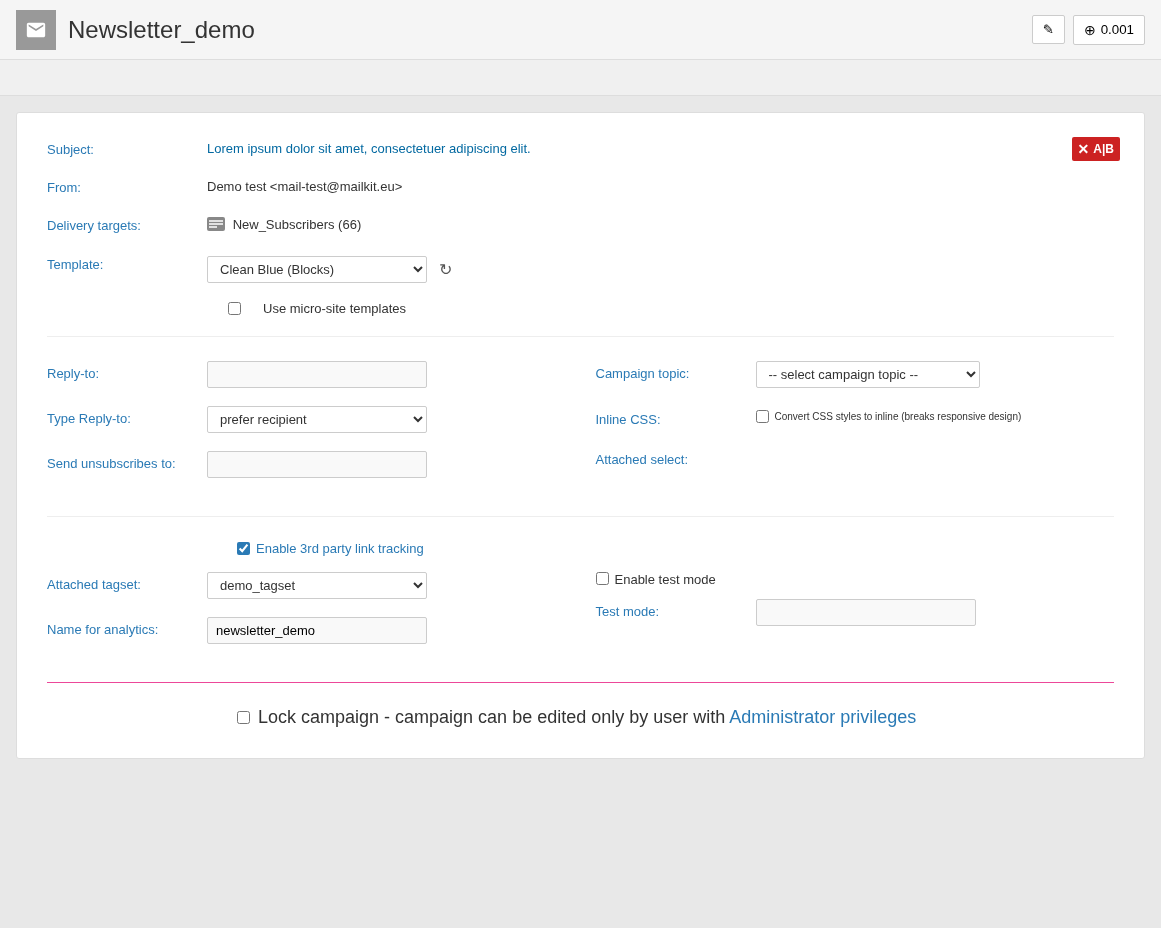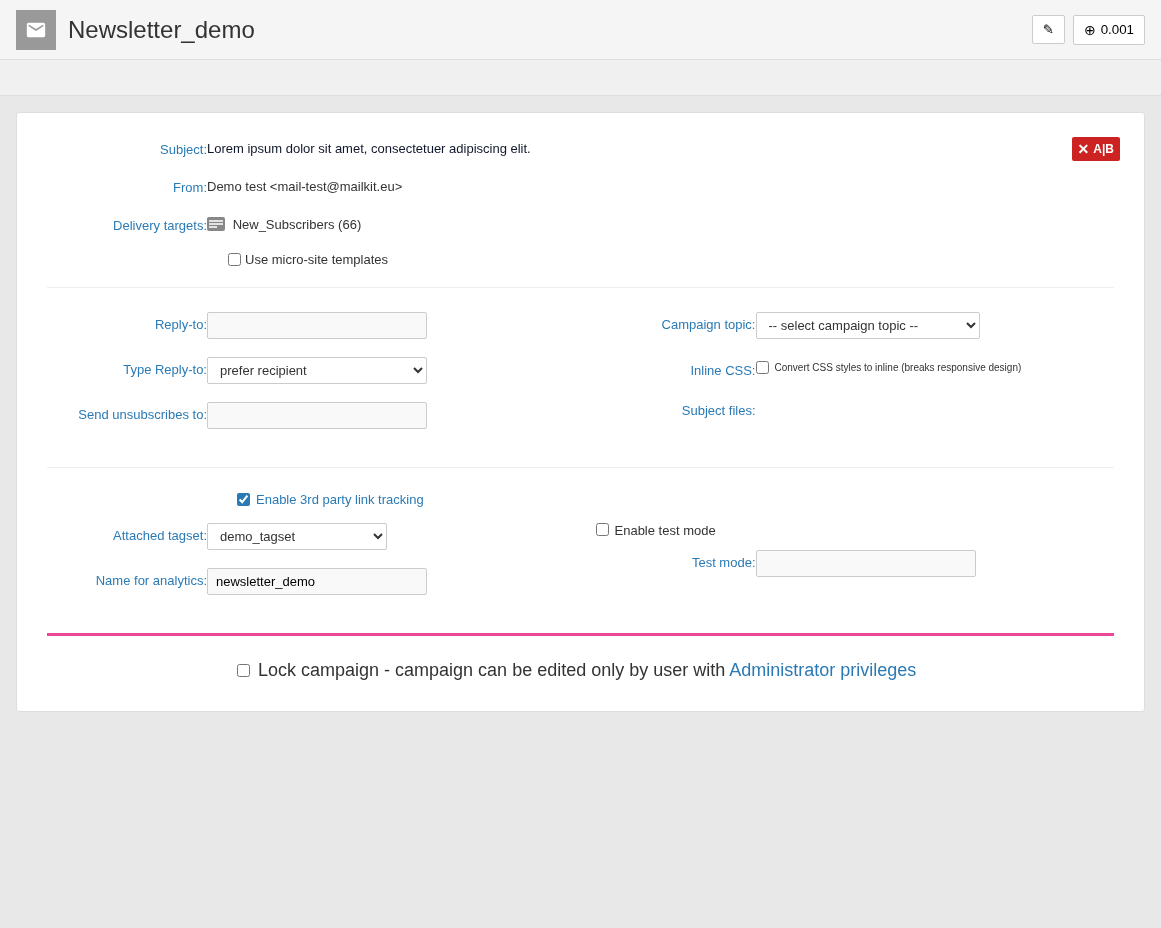--- a/index.html
+++ b/index.html
@@ -84,29 +84,28 @@
       display: flex;
       align-items: flex-start;
       margin-bottom: 18px;
     }
     .form-label {
       width: 160px;
       flex-shrink: 0;
       padding-top: 5px;
       color: #2a7ab5;
       font-size: 13px;
-      text-align: right;
     }
     .form-value {
       flex: 1;
       padding-top: 4px;
       color: #333;
     }
     .form-value.orange {
-      color: #0f172a;
+      color: #0369a1;
     }
 
     
     .ab-icon {
       position: absolute;
       right: 24px;
       top: 24px;
       background: #cc2222;
       color: white;
       font-weight: bold;
@@ -147,21 +146,21 @@
       border: none;
       cursor: pointer;
       font-size: 16px;
       color: #555;
       padding: 2px 4px;
     }
 
     .checkbox-row {
       display: flex;
       align-items: center;
-      gap: 4px;
+      gap: 22px;
       margin-left: 160px;
       margin-top: 8px;
       padding-left: 21px;
     }
     .checkbox-row label {
       font-size: 13px;
       color: #333;
     }
 
     
@@ -221,21 +220,21 @@
     }
     .inline-checkbox-row label {
       font-size: 10px;
       color: #333;
       line-height: 1.4;
     }
 
     
     .tracking-section {
       padding-bottom: 20px;
-      border-bottom: 3px solid #ec4899;
+      border-bottom: 1px solid #ec4899;
       margin-bottom: 24px;
     }
 
     .tracking-enable-row {
       display: flex;
       margin-left: 190px;
       margin-bottom: 16px;
       align-items: center;
       gap: 6px;
     }
@@ -257,21 +256,21 @@
     .test-mode-row label {
       font-size: 13px;
       color: #333;
     }
     .test-mode-input {
       width: 220px;
     }
 
     
     .tracking-tagset-select {
-      width: 180px;
+      width: 220px;
     }
     .analytics-input {
       width: 220px;
     }
 
     
     .lock-section {
       display: flex;
       align-items: center;
       gap: 8px;
@@ -337,20 +336,31 @@
                 <rect x="0" y="0" width="18" height="14" rx="2"></rect>
                 <line x1="2" y1="4" x2="16" y2="4" stroke="white" stroke-width="1.5"></line>
                 <line x1="2" y1="7" x2="16" y2="7" stroke="white" stroke-width="1.5"></line>
                 <line x1="2" y1="10" x2="10" y2="10" stroke="white" stroke-width="1.5"></line>
               </svg>
           </span>
           <span class="link">New_Subscribers (66)</span>
         </div>
       </div>
 
+      <div class="form-row">
+        <div class="form-label">Template:</div>
+        <div class="form-value">
+          <div class="template-select">
+            <select>
+              <option>Clean Blue (Blocks)</option>
+            </select>
+            <button class="refresh-btn" title="Refresh">↻</button>
+          </div>
+        </div>
+      </div>
 
       <div class="checkbox-row">
         <input type="checkbox" id="microsite" style="">
         <label for="microsite">Use micro-site templates</label>
       </div>
 
     </div>
 
     <div class="advanced-section">
       <div class="two-col">
@@ -389,21 +399,21 @@
 
           <div class="form-row">
             <div class="form-label inline-label">Inline CSS:</div>
             <div class="inline-checkbox-row">
               <input type="checkbox" id="inlinecss" style="">
               <label for="inlinecss">Convert CSS styles to inline (breaks responsive design)</label>
             </div>
           </div>
 
           <div class="form-row">
-            <div class="form-label">Subject files:</div>
+            <div class="form-label">Attached select:</div>
             <div class="form-value"></div>
           </div>
 
         </div>
 
       </div>
     </div>
 
     <div class="tracking-section">
 

